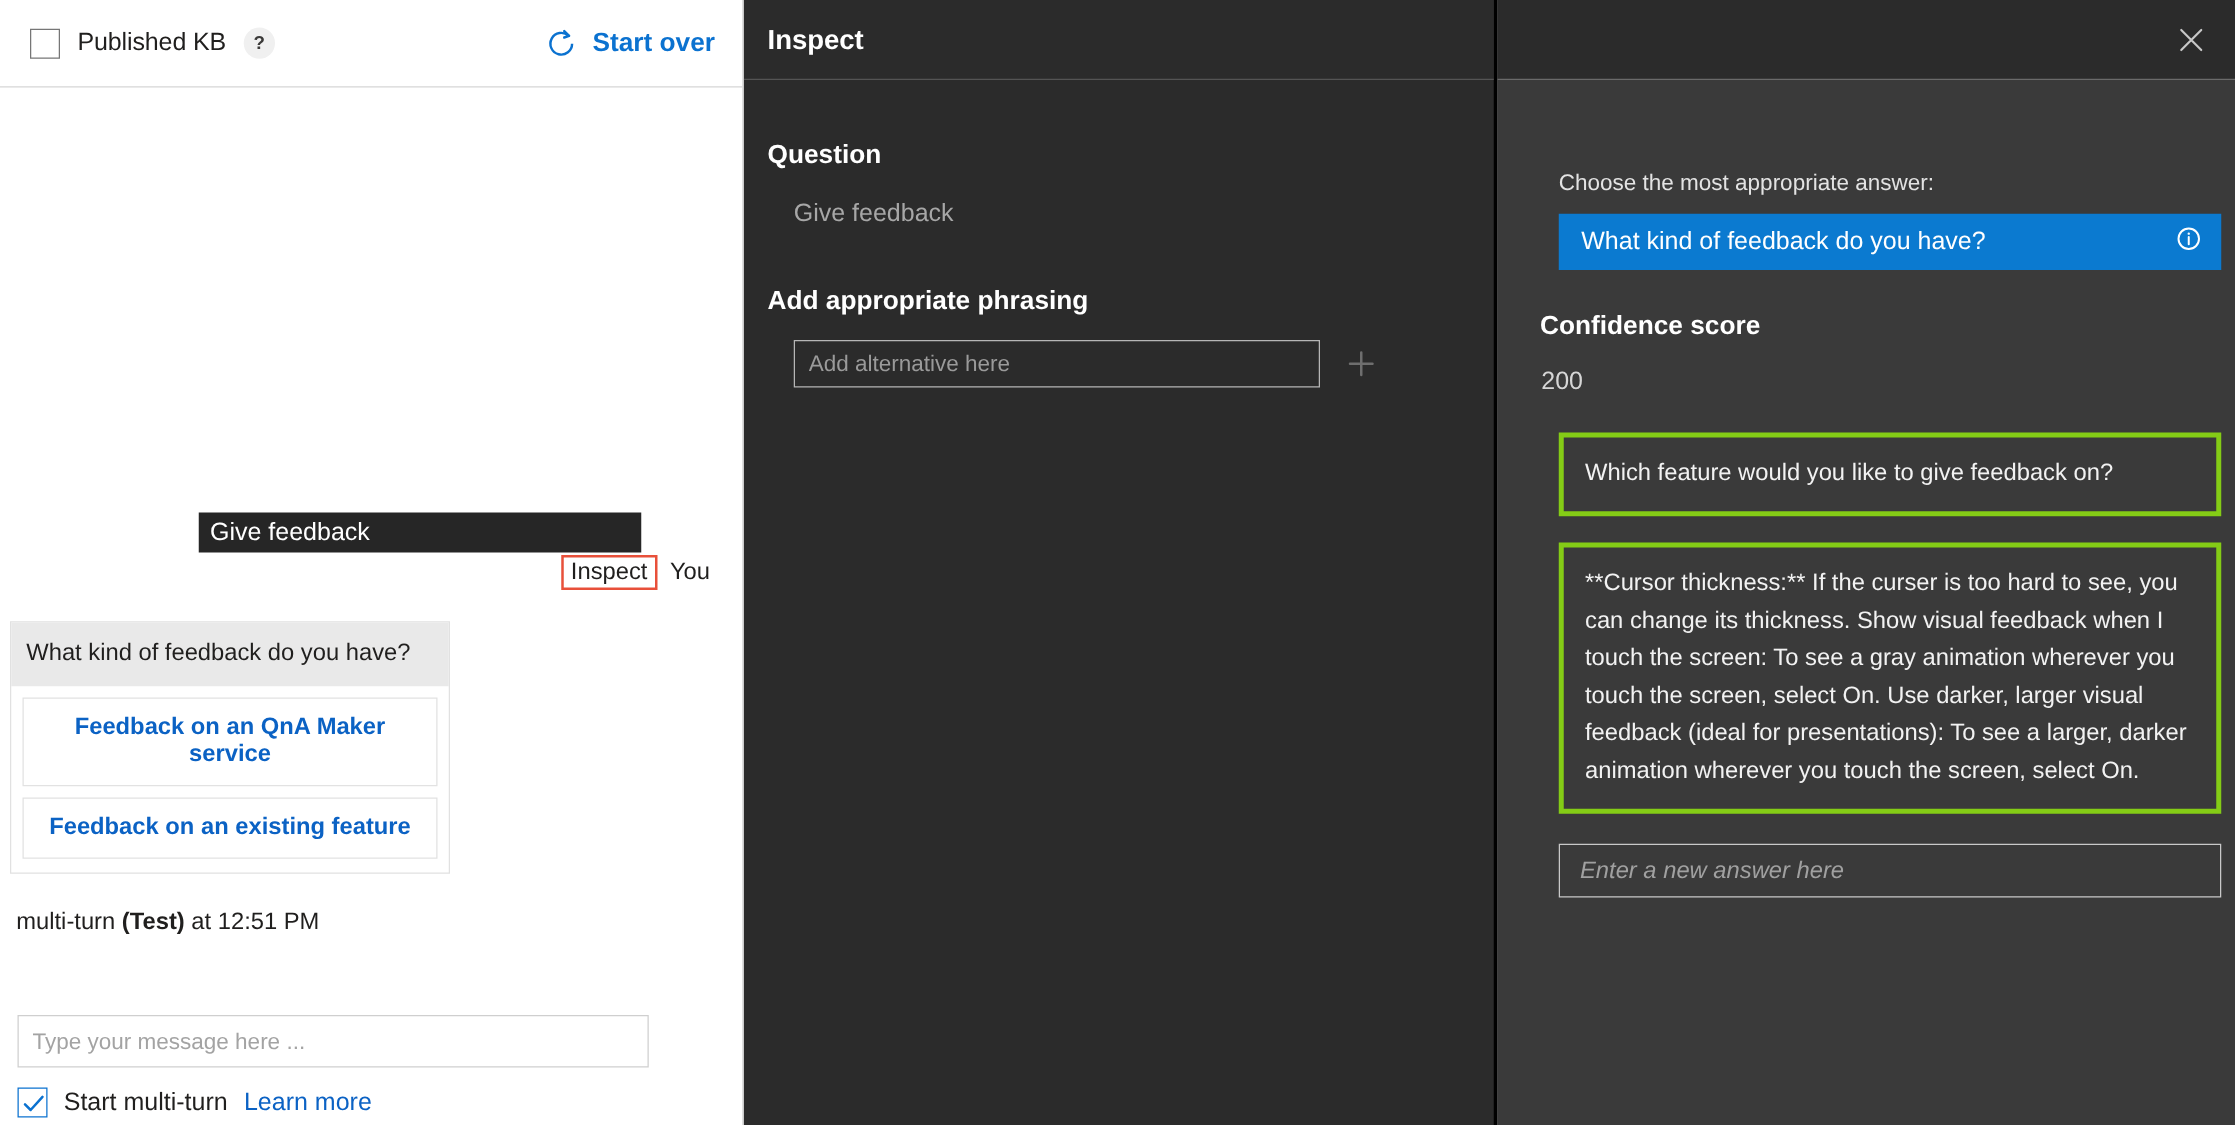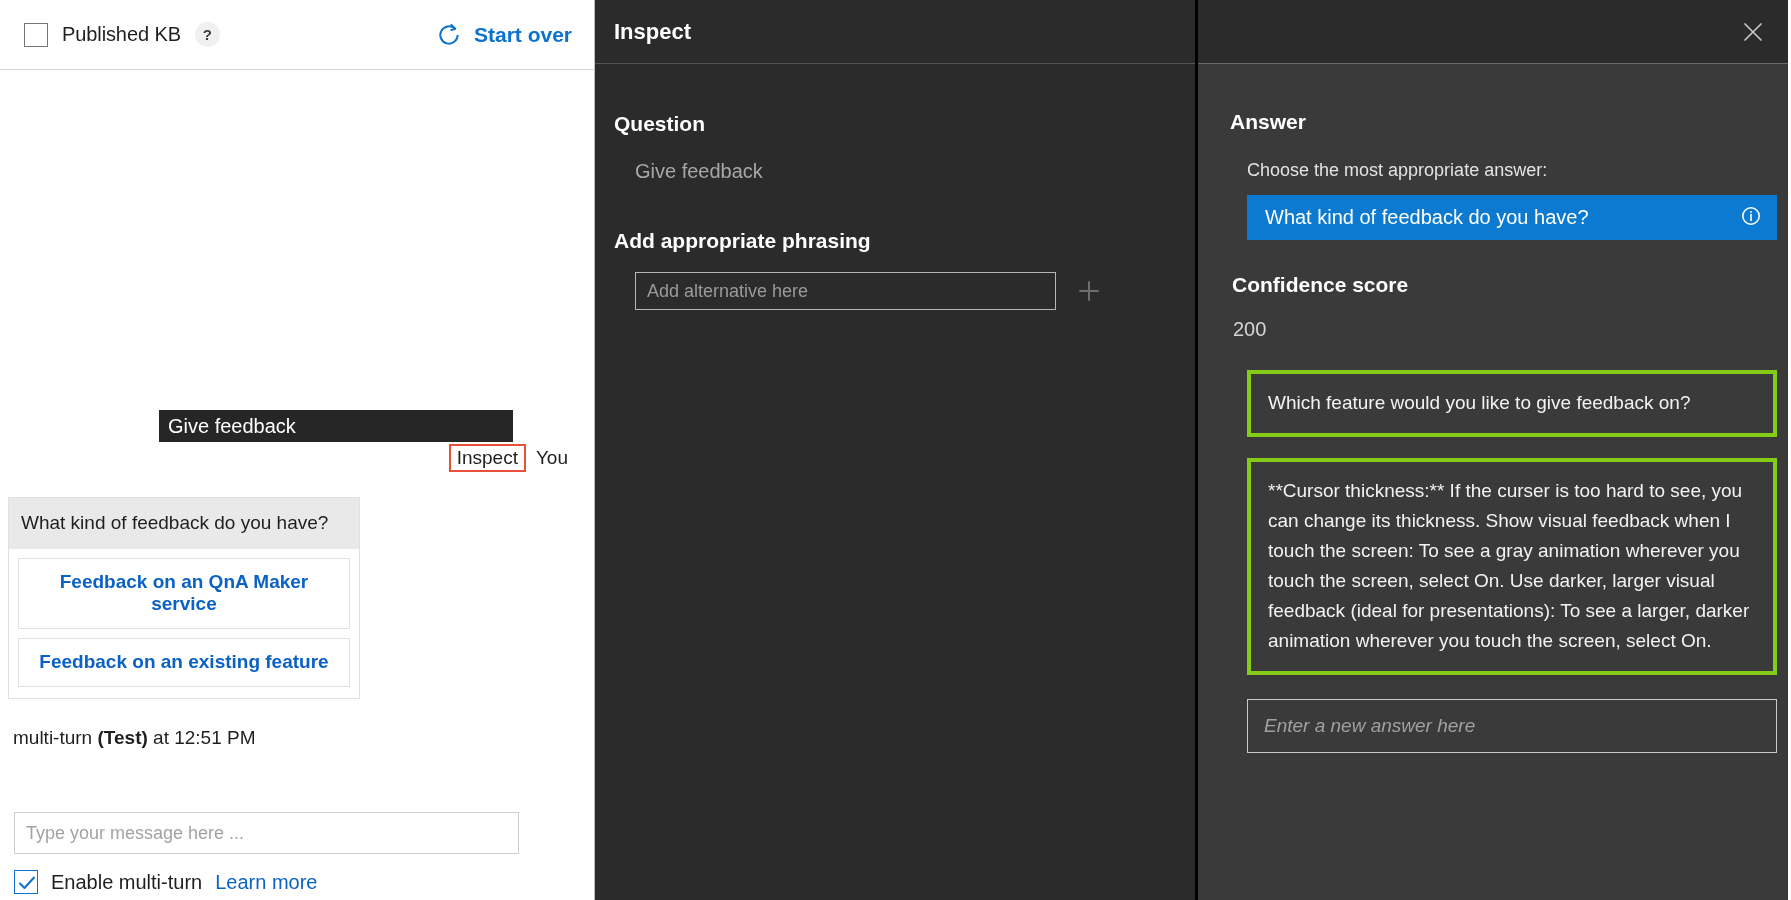--- a/index.html
+++ b/index.html
@@ -178,21 +178,21 @@
   .ans-box {
     margin-top: 29px; margin-left: 17px; width: 530px;
     border: 4px solid #84cc16; background: #3a3a3a;
     color: #f2f2f2; font-size: 19px;
     padding: 14px 16px 15px 17px;
     line-height: 1.58;
   }
   .ans-box.long { margin-top: 21px; }
   .new-ans-input {
     margin-top: 24px; margin-left: 17px;
-    width: 530px; height: 54px;
+    width: 530px; height: 43px;
     background: #3a3a3a; border: 1px solid #c9c9c9;
     color: #e6e6e6; font-size: 19px; font-style: italic;
     padding: 0 16px; font-family: "Liberation Sans", sans-serif; outline: none;
   }
   .new-ans-input::placeholder { color: #a0a0a0; font-style: italic; }
 </style>
 </head>
 <body>
 
 <div id="app">
@@ -240,21 +240,21 @@
     <div class="chat-footer">
       <div class="chat-input-row">
         <input class="chat-input" type="text" placeholder="Type your message here ..." style="">
       </div>
       <div class="multiturn-row">
         <span class="cb-checked">
           <svg width="18" height="18" viewBox="0 0 18 18" fill="none" stroke="#0b72d0" stroke-width="2">
             <path d="M2 9.5 L6.5 14 L16 3.5" stroke-linecap="round" stroke-linejoin="round"></path>
           </svg>
         </span>
-        <span class="multiturn-label">Enable multi-turn</span>
+        <span class="multiturn-label">Start multi-turn</span>
         <span class="learn-more">Learn more</span>
       </div>
     </div>
   </div>
 
   <div class="inspect-panel">
     <div class="inspect-head">
       <span class="inspect-title">Inspect</span>
     </div>
     <div class="inspect-body">
@@ -274,21 +274,20 @@
 
   <div class="answer-panel">
     <div class="answer-head">
       <span class="close-icon">
         <svg width="28" height="28" viewBox="0 0 28 28" fill="none" stroke="#c8c8c8" stroke-width="1.7">
           <path d="M6 6 L22 22 M22 6 L6 22" stroke-linecap="round"></path>
         </svg>
       </span>
     </div>
     <div class="answer-body">
-      <div class="answer-title">Answer</div>
       <div class="choose-label">Choose the most appropriate answer:</div>
 
       <div class="sel-answer">
         <span class="sel-answer-text">What kind of feedback do you have?</span>
         <span>
           <svg class="info-icon" viewBox="0 0 22 22" fill="none" stroke="#ffffff" stroke-width="1.6">
             <circle cx="11" cy="11" r="8.2"></circle>
             <path d="M11 9.6 V15.4" stroke-linecap="round"></path>
             <circle cx="11" cy="6.9" r="0.95" fill="#ffffff" stroke="none"></circle>
           </svg>

